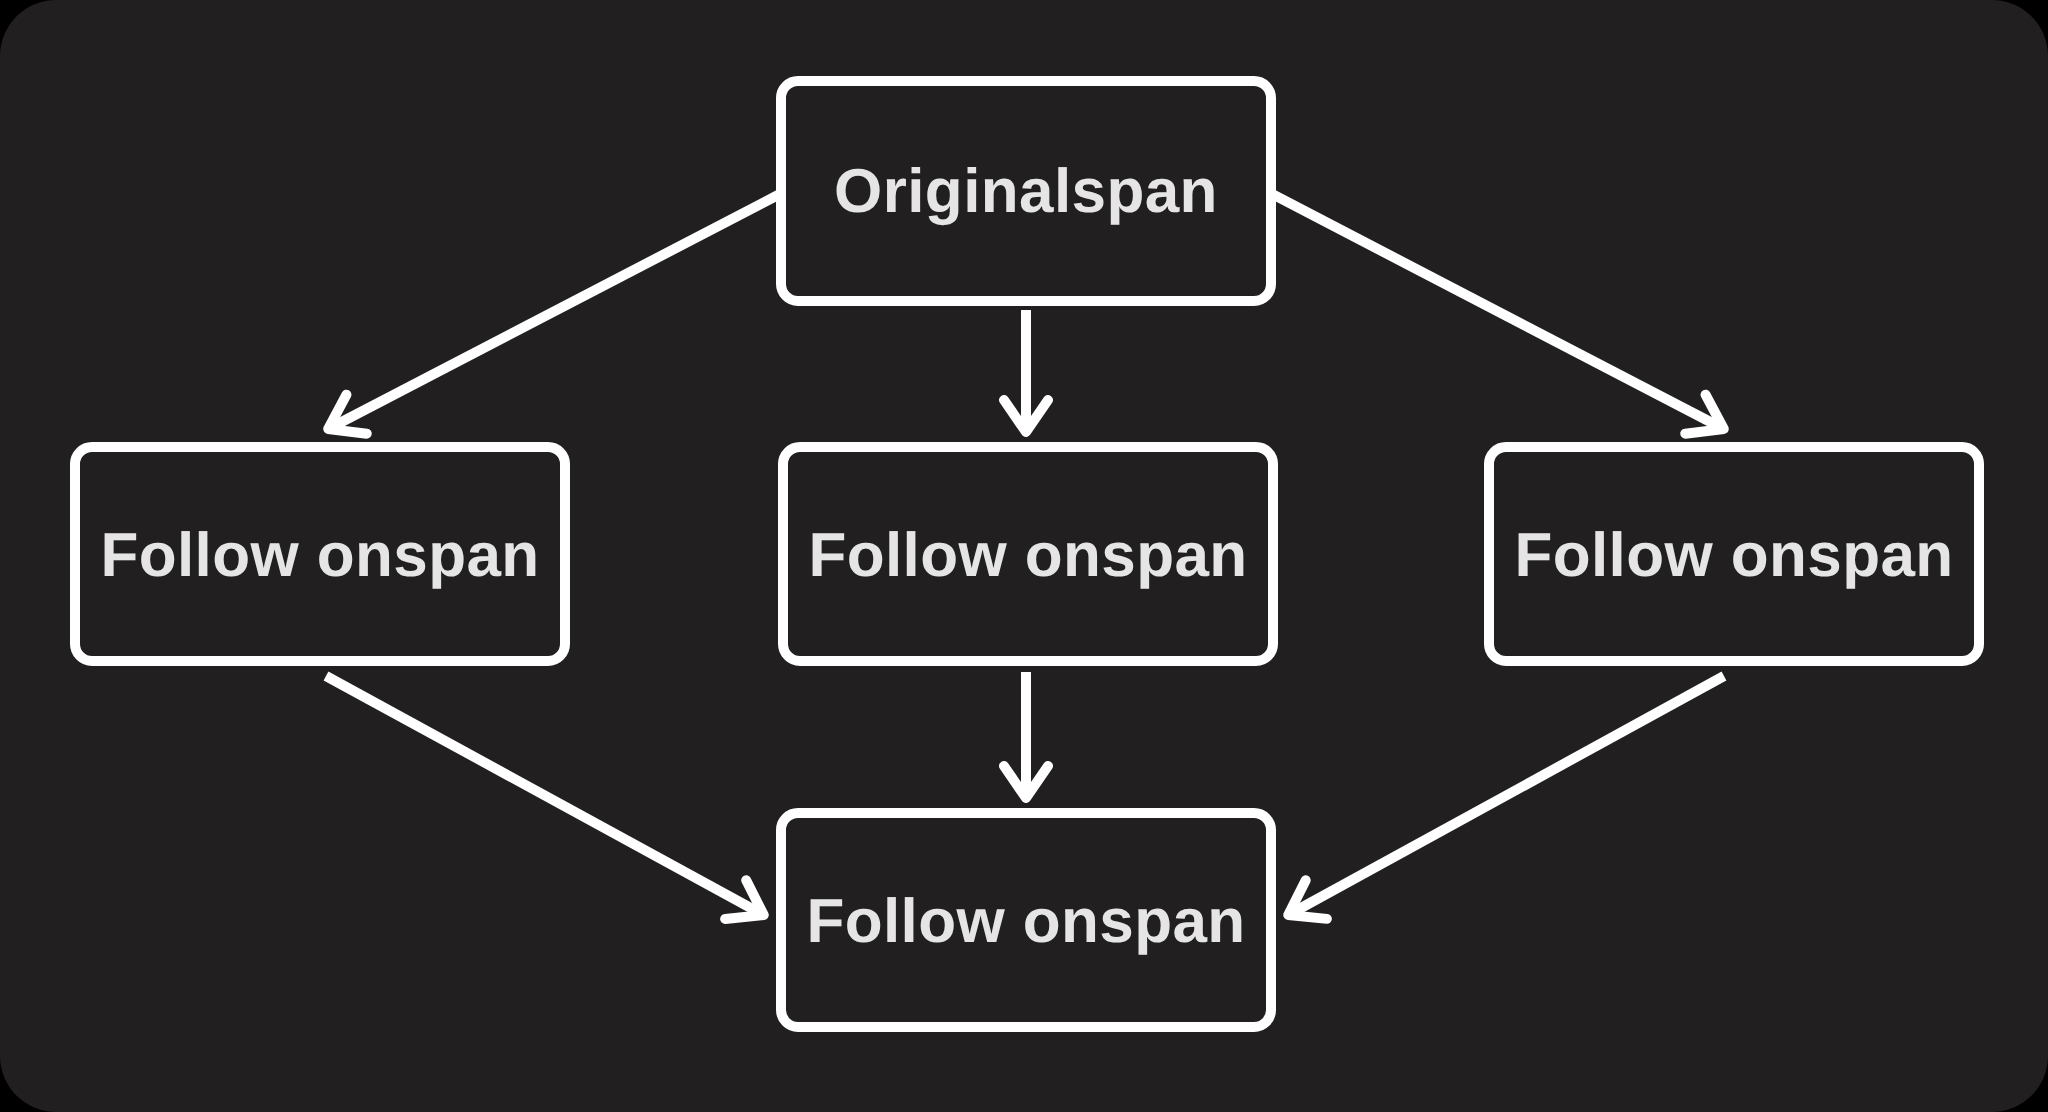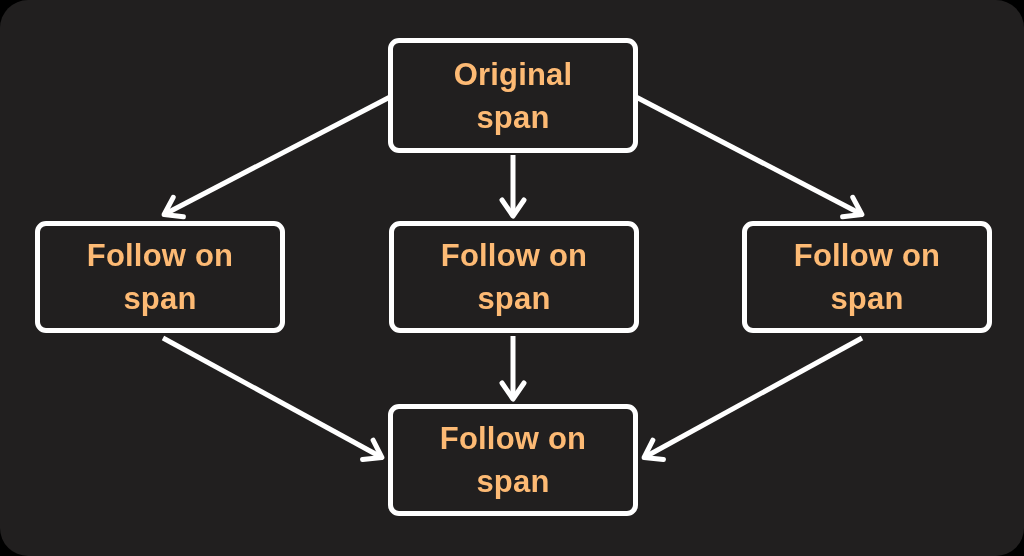--- a/index.html
+++ b/index.html
@@ -30,24 +30,23 @@
     pointer-events: none;
   }
   .edges-layer marker { overflow: visible; }
   .node {
     position: absolute;
     box-sizing: border-box;
     border: 5px solid #ffffff;
     border-radius: 11px;
     background: #211f1f;
     display: flex;
-    flex-direction: column;
     align-items: center;
     justify-content: center;
-    color: #fdba74;
+    color: #e5e5e5;
     font-weight: bold;
     font-size: 31px;
     line-height: 43px;
     text-align: center;
     letter-spacing: 0.2px;
   }
   .node-original   { left: 388px; top:  38px; width: 250px; height: 115px; }
   .node-left       { left:  35px; top: 221px; width: 250px; height: 112px; }
   .node-center     { left: 389px; top: 221px; width: 250px; height: 112px; }
   .node-right      { left: 742px; top: 221px; width: 250px; height: 112px; }

